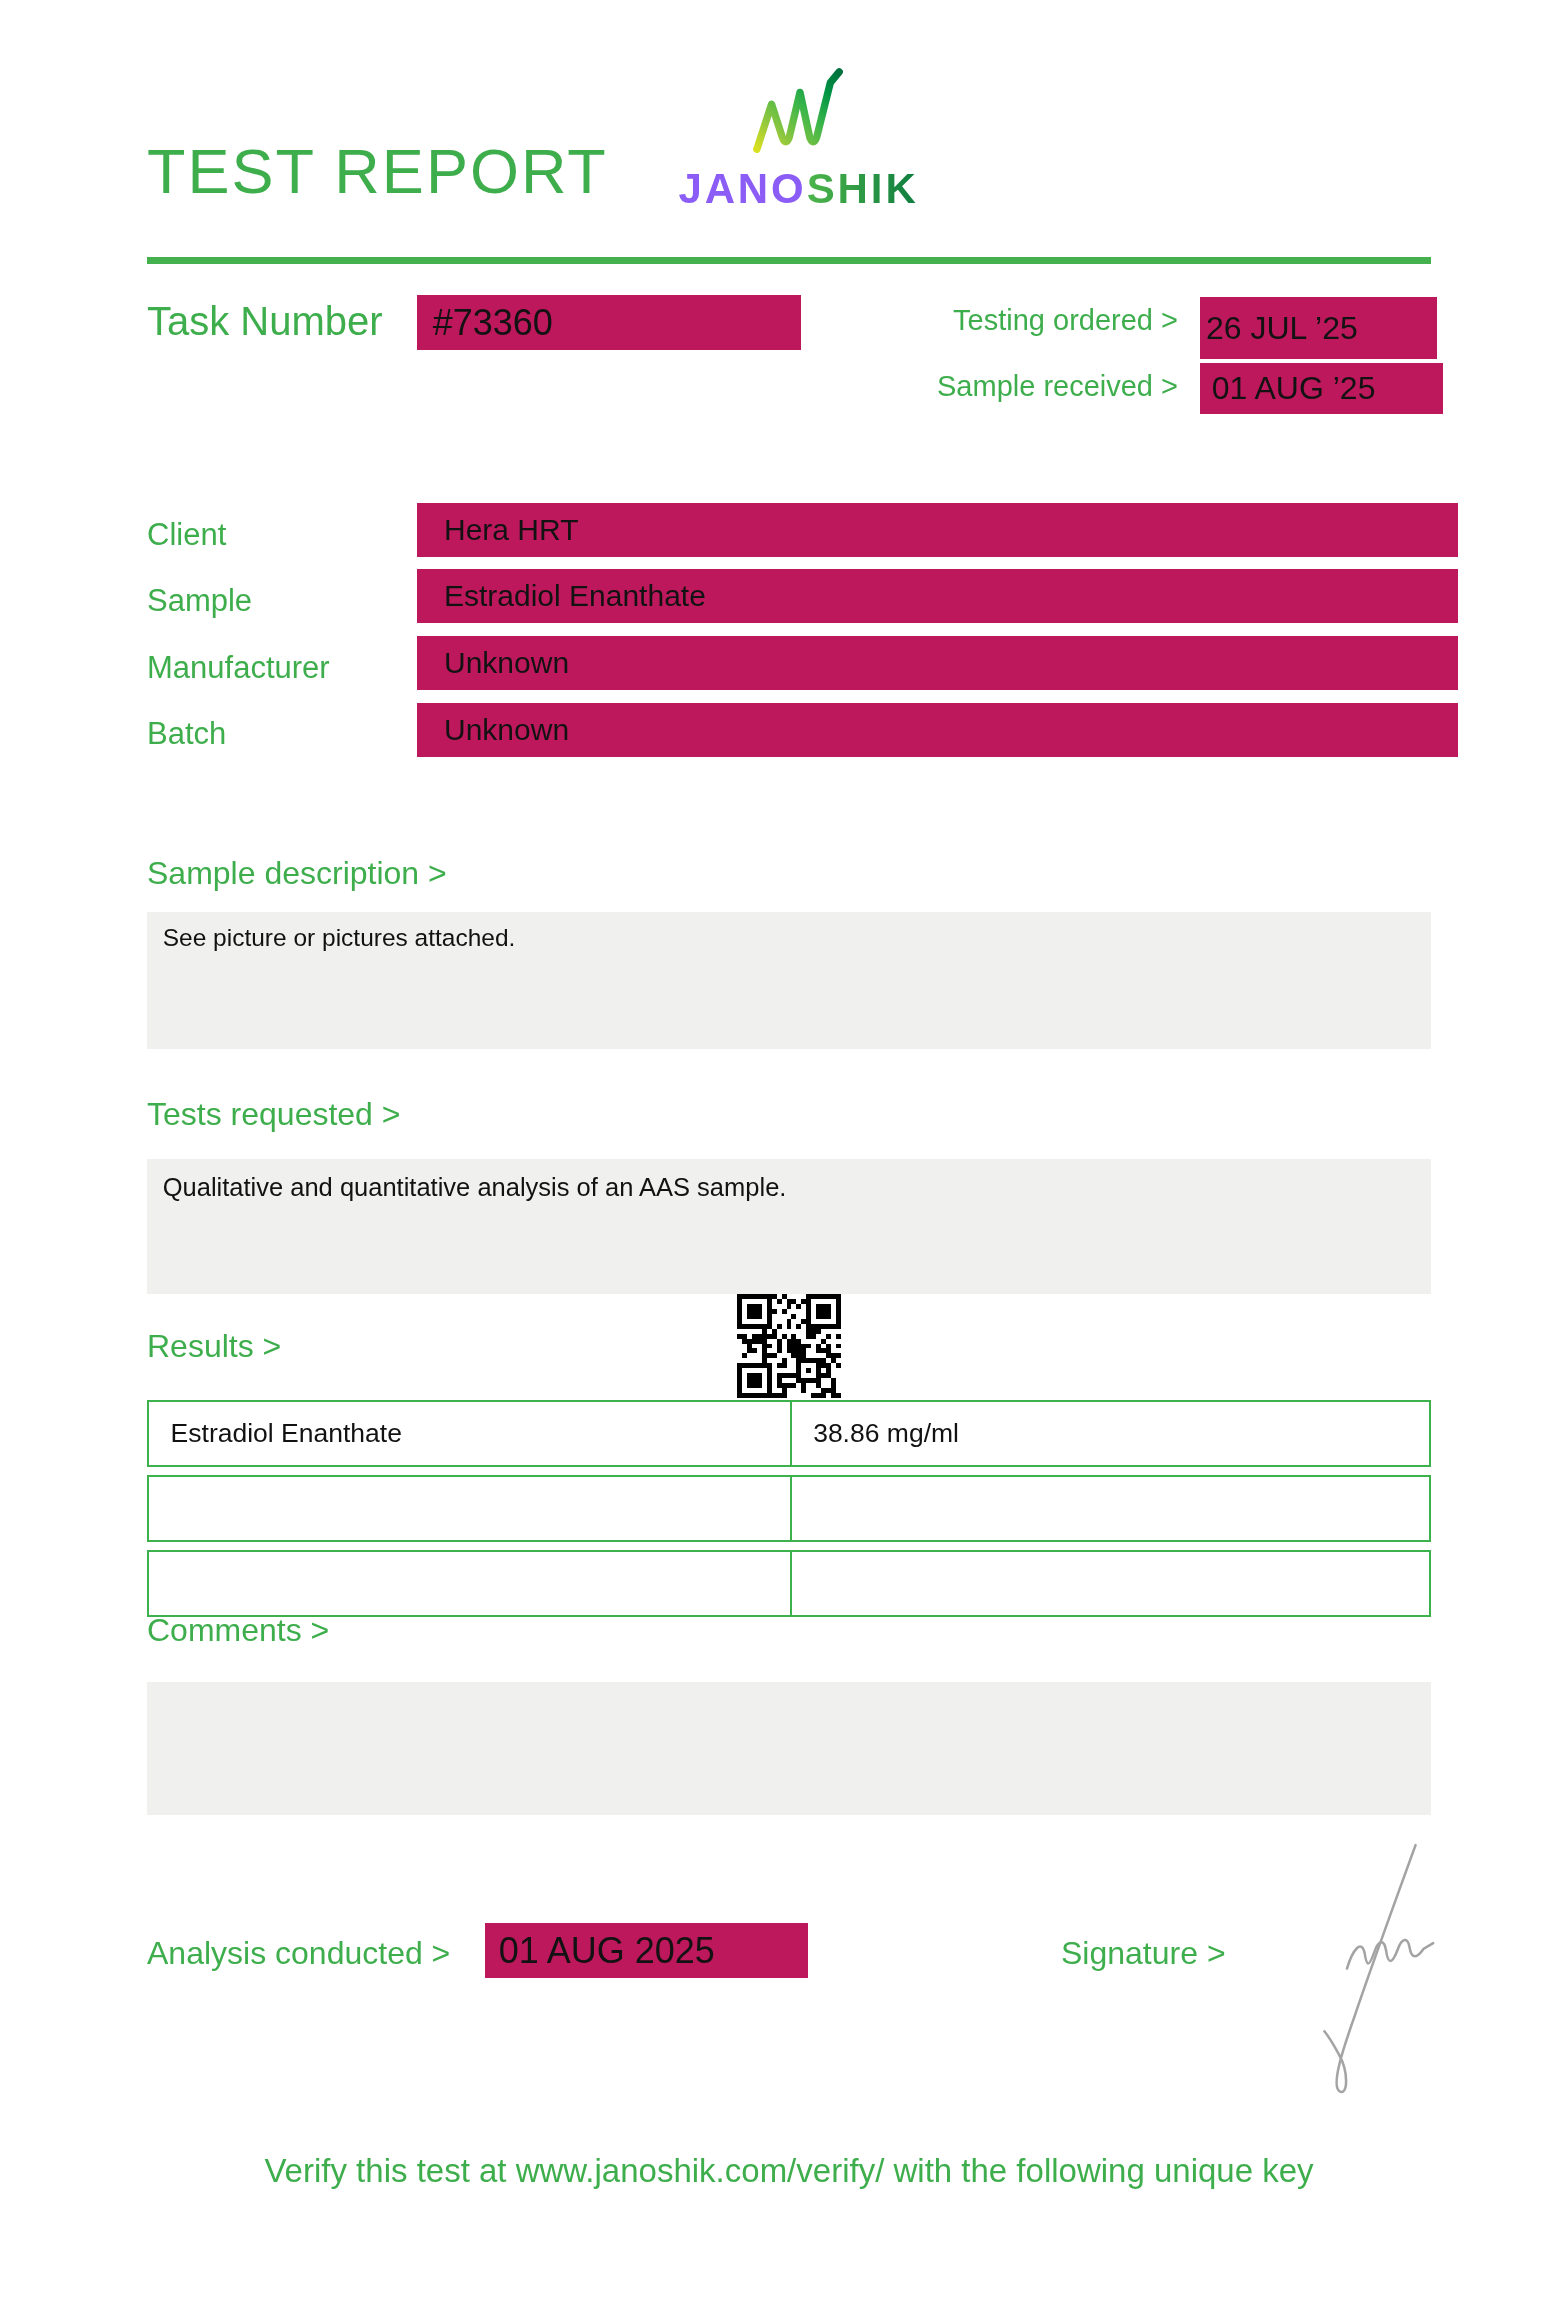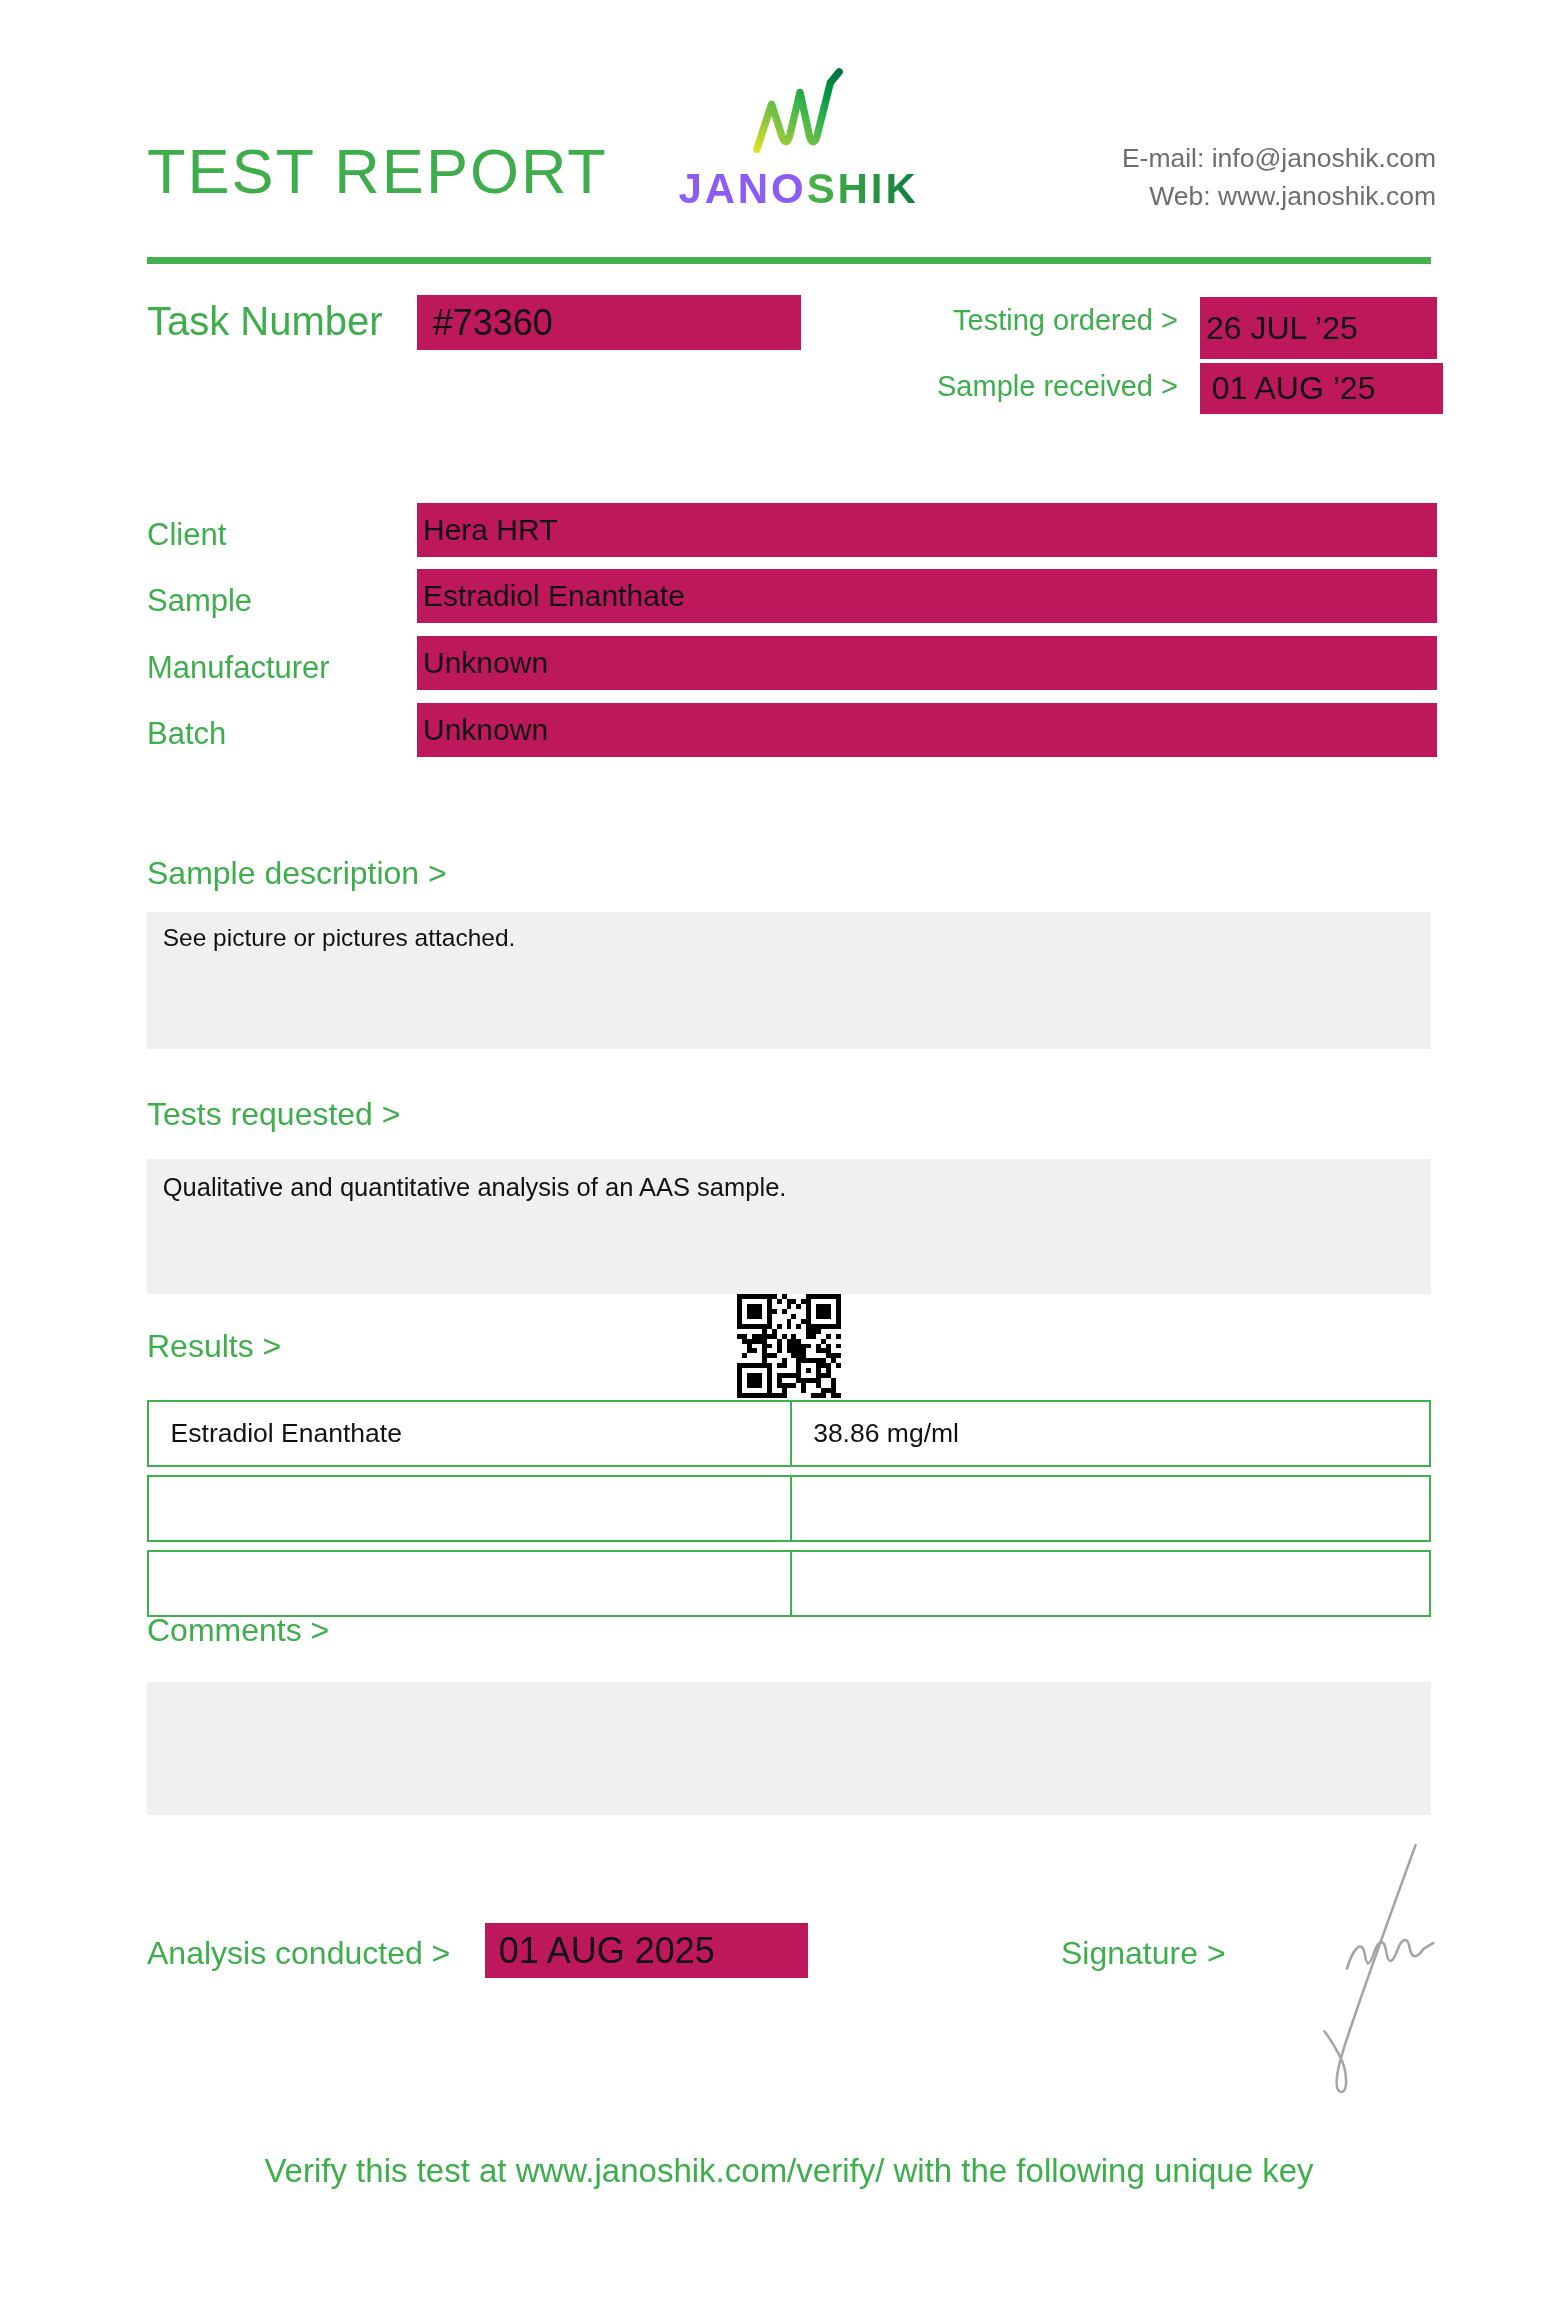--- a/index.html
+++ b/index.html
@@ -47,21 +47,21 @@
     font-weight:500; white-space:nowrap;
   }
   .task-label{left:147px; top:299px; font-size:40px;}
   .task-box{left:417px; top:295px; width:368px; height:55px; font-size:36px; padding-left:15.7px;}
   .ord-label{right:390px; top:304px; font-size:29px;}
   .ord-box{left:1200px; top:297px; width:231px; height:62px; font-size:32px; padding-left:6px;}
   .rec-label{right:390px; top:370px; font-size:29px;}
   .rec-box{left:1200px; top:363px; width:231px; height:51px; font-size:32px; padding-left:11.8px;}
 
   .info-label{left:147px; font-size:31px;}
-  .info-box{left:417px; width:1014px; height:54px; font-size:30px; padding-left:6px;}
+  .info-box{left:417px; width:1014px; height:54px; font-size:30px; padding-left:27px;}
 
   .sec-heading{left:147px; font-size:32px; color:#3eae4d; white-space:nowrap;}
   .bigbox{
     left:147px; width:1284px; background:#f0f0ef;
     color:#121212; box-sizing:border-box;
   }
   .desc-box{top:912px; height:137px; padding:11.8px 15.7px; font-size:24.5px;}
   .tests-box{top:1159px; height:135px; padding:13.7px 15.7px; font-size:25.5px;}
   .comments-box{top:1682px; height:133px;}
 
@@ -117,24 +117,20 @@
           <stop offset="1" stop-color="#00703c"></stop>
         </linearGradient>
       </defs>
       <path d="M 7 84 L 22 38 L 33 72 Q 36.5 81 40 72 L 51 26 L 61 72 Q 64.5 81 68 72 L 82 16 L 91 5" fill="none" stroke="url(#lg)" stroke-width="7.5" stroke-linecap="round" stroke-linejoin="round"></path>
     </svg>
     <div class="brand">
       <span class="jano">JANO</span><span class="shik">SHIK</span>
     </div>
   </div>
 
-  <div class="abs contact">
-    <div>E-mail: info@janoshik.com</div>
-    <div>Web: www.janoshik.com</div>
-  </div>
 
   <div class="abs rule"></div>
 
   <div class="abs label task-label">Task Number</div>
   <div class="abs valbox task-box">#73360</div>
 
   <div class="abs label ord-label">Testing ordered &gt;</div>
   <div class="abs valbox ord-box">26 JUL ’25</div>
 
   <div class="abs label rec-label">Sample received &gt;</div>

